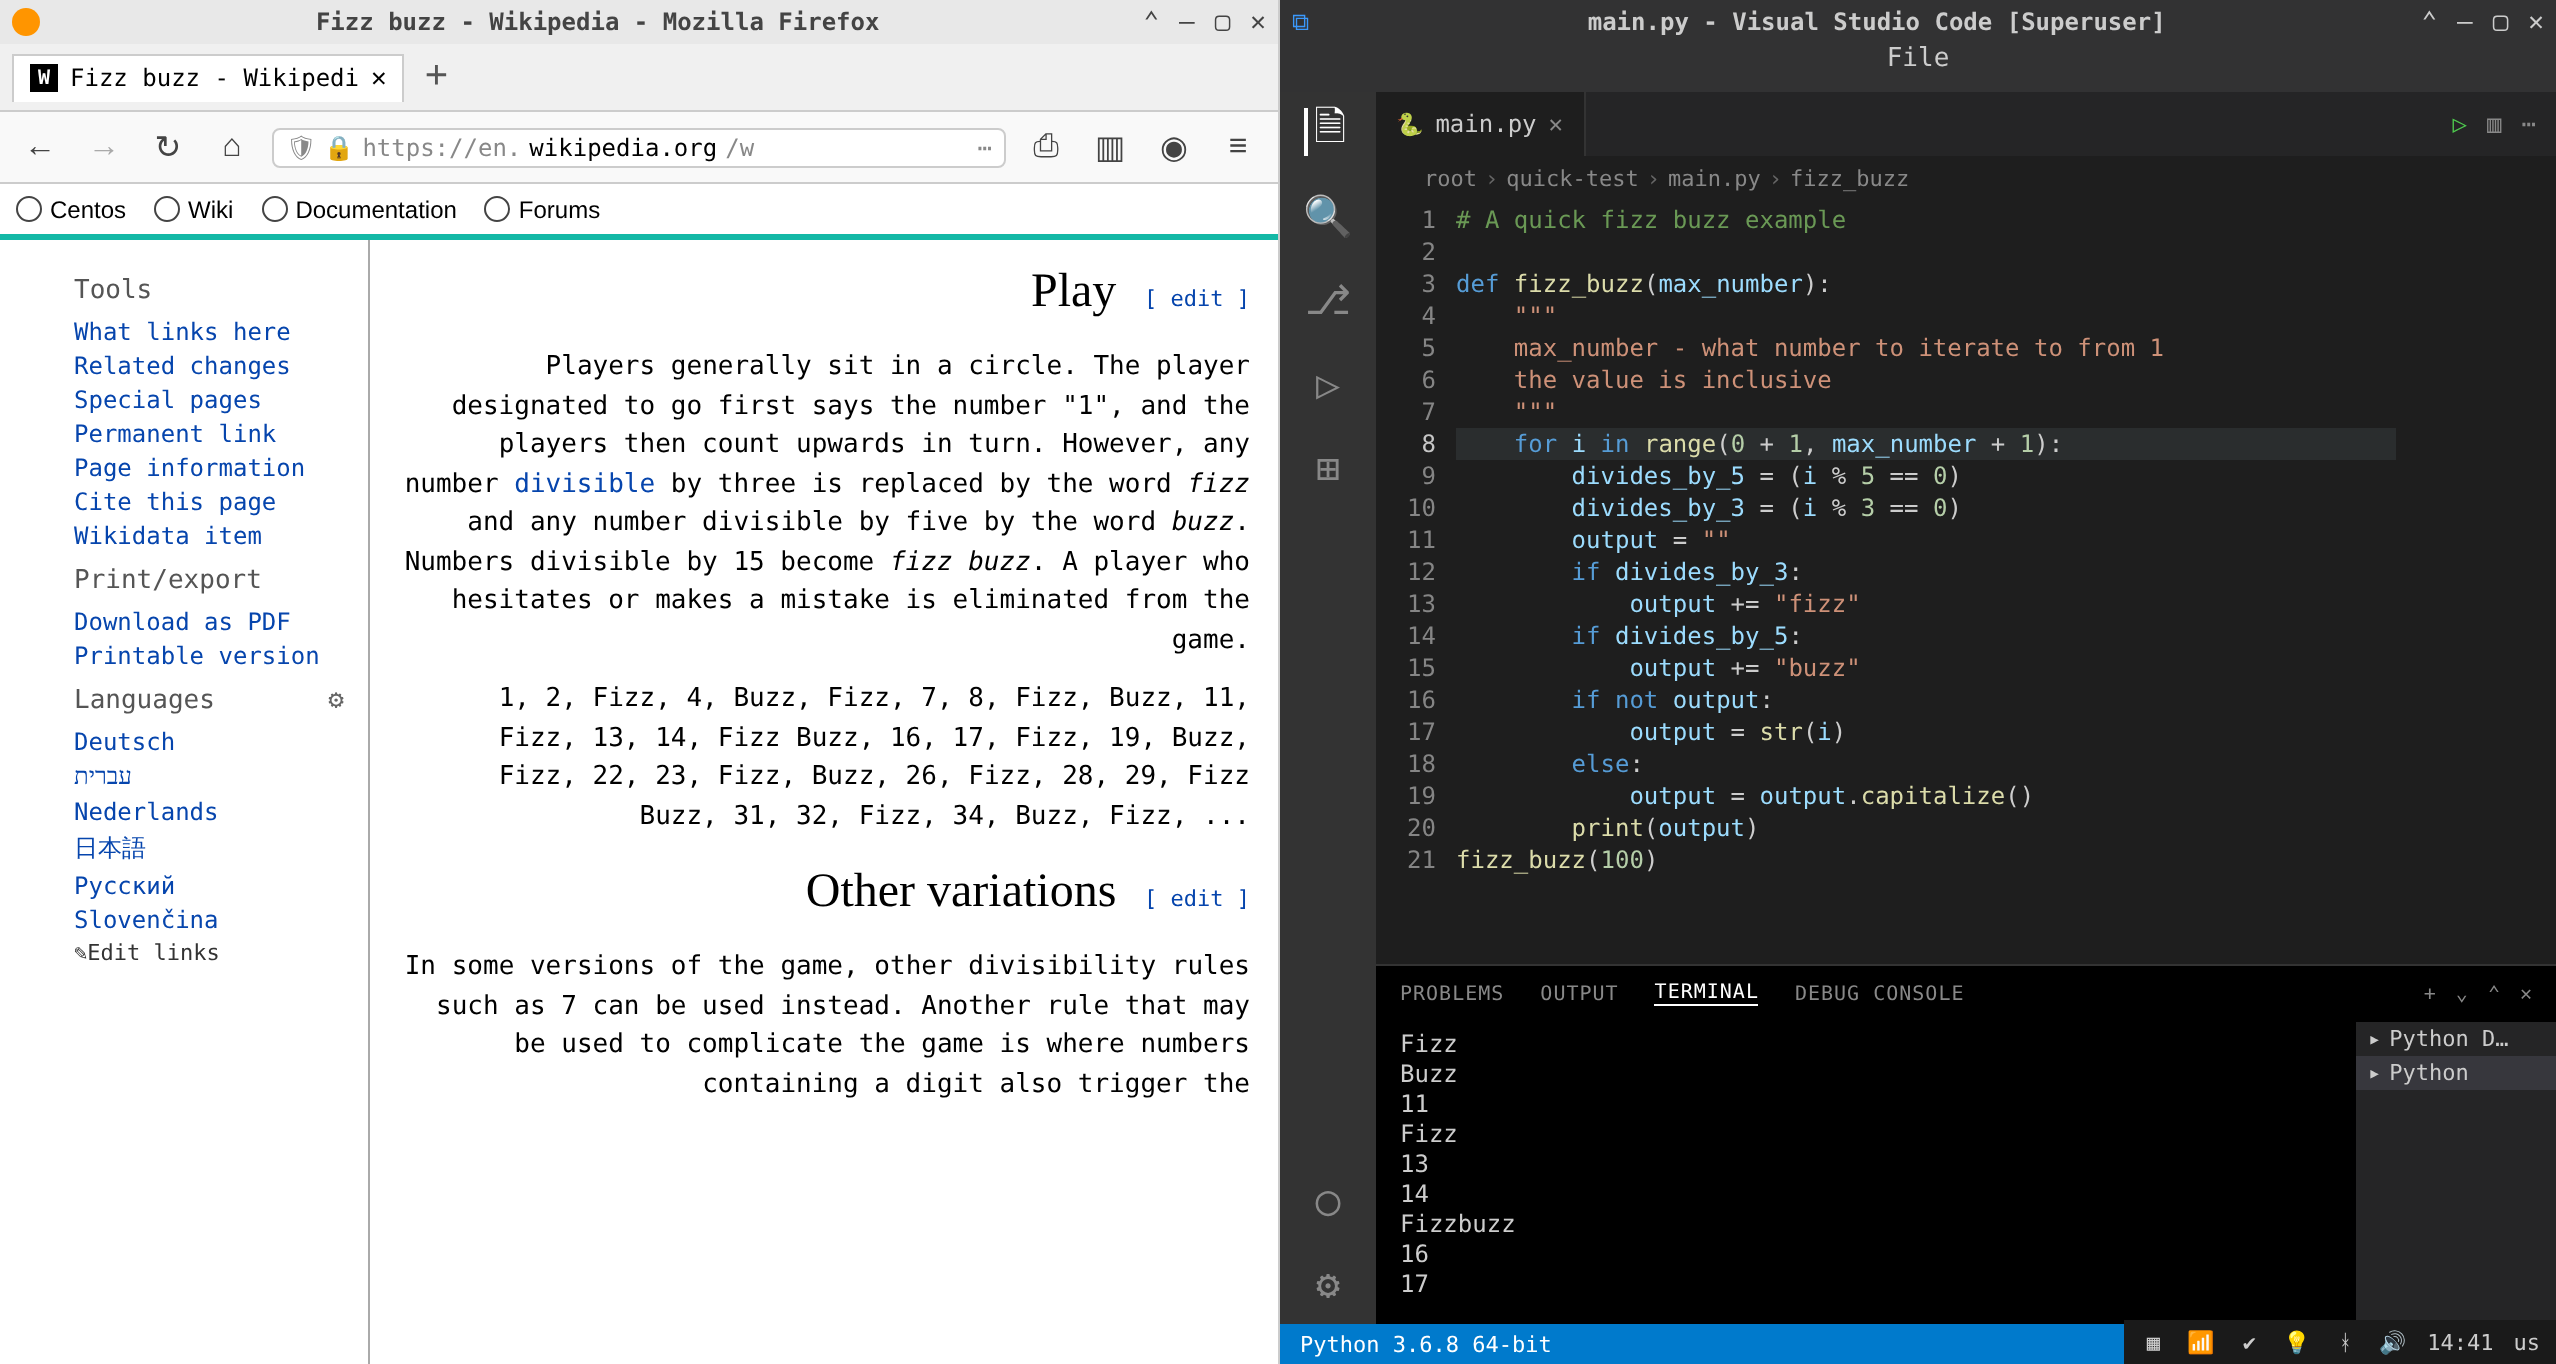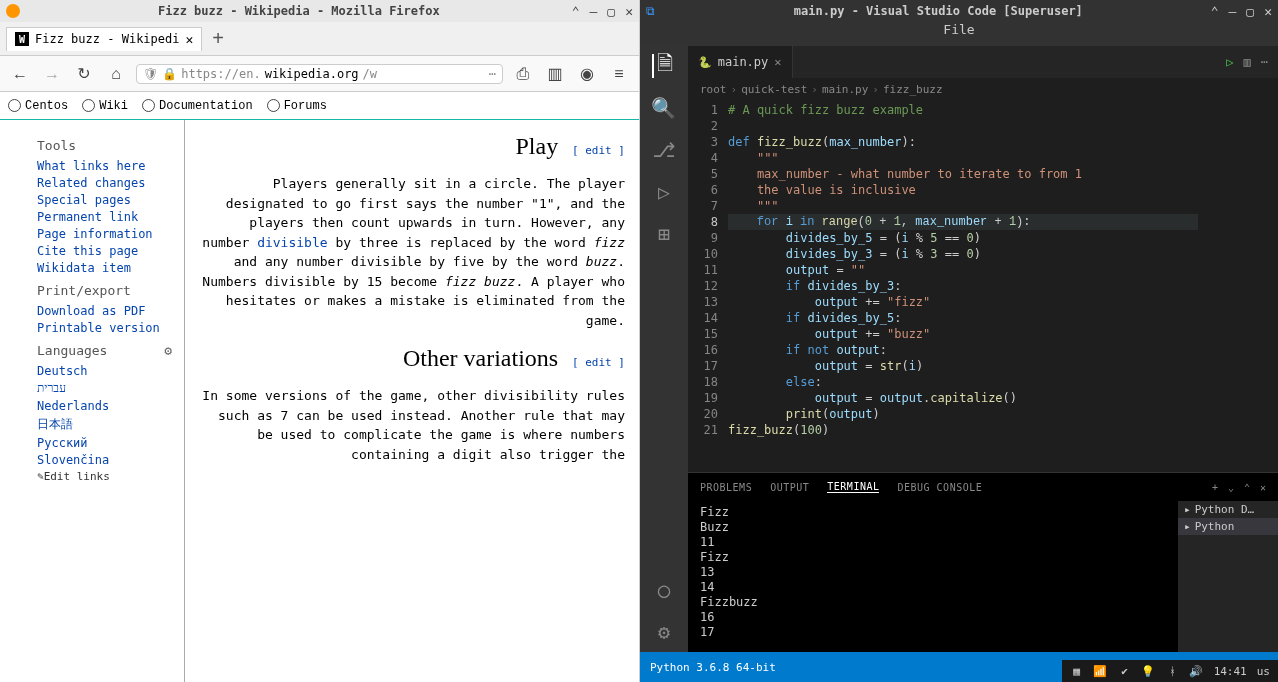--- a/index.html
+++ b/index.html
@@ -11,21 +11,21 @@
 .ff-win-ctrl { display: flex; gap: 10px; font-size: 13px; }
 .ff-tabs { height: 34px; background: #f0f0f0; display: flex; align-items: center; padding: 0 6px; border-bottom: 1px solid #ccc; }
 .ff-tab { display: flex; align-items: center; background: #fff; border: 1px solid #ccc; border-bottom: none; padding: 4px 8px; font-size: 12px; font-family: monospace; gap: 6px; }
 .ff-tab-icon { width: 14px; height: 14px; background: #000; color: #fff; display: flex; align-items: center; justify-content: center; font-size: 10px; font-weight: bold; }
 .ff-tab-close { font-size: 13px; cursor: pointer; }
 .ff-newtab { font-size: 20px; margin-left: 10px; cursor: pointer; color: #555; }
 .ff-toolbar { height: 36px; display: flex; align-items: center; padding: 0 8px; gap: 8px; border-bottom: 1px solid #ccc; background: #f9f9f9; }
 .ff-nav-btn { width: 24px; height: 24px; display: flex; align-items: center; justify-content: center; cursor: pointer; font-size: 16px; color: #444; }
 .ff-url { flex: 1; display: flex; align-items: center; border: 1px solid #ccc; border-radius: 4px; padding: 2px 6px; font-size: 12px; font-family: monospace; background: #fff; color: #888; gap: 4px; }
 .ff-url-domain { color: #000; }
-.ff-bookmarks { height: 28px; display: flex; align-items: center; padding: 0 8px; gap: 14px; border-bottom: 1px solid #14b8a6; font-size: 12px; font-family: Liberation Mono, monospace; }
+.ff-bookmarks { height: 28px; display: flex; align-items: center; padding: 0 8px; gap: 14px; border-bottom: 3px solid #14b8a6; font-size: 12px; font-family: Liberation Sans, sans-serif; }
 .ff-bm-item { display: flex; align-items: center; gap: 4px; cursor: pointer; }
 .ff-bm-icon { width: 13px; height: 13px; border: 1px solid #444; border-radius: 50%; }
 .ff-content { flex: 1; display: flex; overflow: hidden; font-family: monospace; }
 .wp-sidebar { width: 160px; padding: 10px 12px; font-size: 12px; border-right: 1px solid #aaa; overflow: hidden; margin-left: 25px; }
 .wp-side-hdr { color: #555; font-size: 13px; margin: 8px 0 6px; }
 .wp-side-link { color: #0645ad; margin: 3px 0; cursor: pointer; display: block; }
 .wp-lang-hdr { display: flex; align-items: center; justify-content: space-between; }
 .wp-lang-gear { color: #666; }
 .wp-edit-links { color: #333; font-size: 11px; }
 .wp-article { flex: 1; padding: 8px 14px; overflow: hidden; font-size: 13px; line-height: 1.5; text-align: right; }
@@ -47,45 +47,45 @@
 .vs-act-icon { width: 24px; height: 24px; color: #888; cursor: pointer; font-size: 20px; display: flex; align-items: center; justify-content: center; }
 .vs-act-icon.active { color: #fff; border-left: 2px solid #fff; }
 .vs-act-spacer { flex: 1; }
 .vs-main { flex: 1; display: flex; flex-direction: column; overflow: hidden; }
 .vs-tabs { height: 32px; background: #252526; display: flex; align-items: center; }
 .vs-tab { height: 100%; background: #1e1e1e; display: flex; align-items: center; padding: 0 10px; gap: 6px; border-right: 1px solid #333; }
 .vs-tab-icon { color: #3b99fc; font-size: 11px; }
 .vs-tab-close { color: #888; cursor: pointer; }
 .vs-tab-actions { margin-left: auto; display: flex; gap: 10px; padding: 0 10px; color: #888; }
 .vs-play { color: #4ec94e; }
-.vs-breadcrumb { height: 22px; background: #1e1e1e; display: flex; align-items: center; padding: 0 12px; gap: 4px; font-size: 11px; color: #888; }
+.vs-breadcrumb { height: 22px; background: #1e1e1e; display: flex; align-items: center; padding: 0 24px; gap: 4px; font-size: 11px; color: #888; }
 .vs-bc-sep { color: #666; }
 .vs-editor { flex: 1; display: flex; background: #1e1e1e; position: relative; overflow: hidden; }
 .vs-gutter { width: 40px; text-align: right; padding: 2px 10px 2px 0; color: #858585; font-size: 12px; line-height: 16px; }
 .vs-gutter .hl { color: #c6c6c6; }
 .vs-code { flex: 1; padding: 2px 0; font-size: 12px; line-height: 16px; white-space: pre; }
-.vs-code .line.hl { background: #2a2d2e; font-family: Liberation Mono, monospace; }
+.vs-code .line.hl { background: #2a2d2e; }
 .c-comment { color: #6a9955; }
 .c-kw { color: #569cd6; }
 .c-str { color: #ce9178; }
 .c-fn { color: #dcdcaa; }
 .c-var { color: #9cdcfe; }
 .c-num { color: #b5cea8; }
 .vs-minimap { width: 80px; background: #1e1e1e; opacity: 0.4; }
 .vs-panel { height: 180px; background: #000000; border-top: 1px solid #333; display: flex; flex-direction: column; }
 .vs-panel-tabs { height: 28px; display: flex; align-items: center; padding: 0 12px; gap: 18px; font-size: 10px; color: #888; }
 .vs-panel-tab { cursor: pointer; letter-spacing: 0.5px; }
 .vs-panel-tab.active { color: #fff; border-bottom: 1px solid #fff; }
 .vs-panel-actions { margin-left: auto; display: flex; gap: 10px; align-items: center; }
 .vs-panel-body { flex: 1; display: flex; overflow: hidden; }
 .vs-terminal { flex: 1; padding: 4px 12px; font-size: 12px; line-height: 15px; color: #ccc; }
 .vs-term-side { width: 100px; background: #252526; font-size: 11px; }
 .vs-term-side-item { padding: 2px 6px; display: flex; gap: 4px; align-items: center; }
 .vs-term-side-item.active { background: #37373d; }
-.vs-status { height: 30px; background: #007acc; display: flex; align-items: center; padding: 0 10px; gap: 14px; font-size: 11px; color: #fff; }
+.vs-status { height: 20px; background: #007acc; display: flex; align-items: center; padding: 0 10px; gap: 14px; font-size: 11px; color: #fff; }
 .vs-status-right { margin-left: auto; display: flex; gap: 12px; }
 .taskbar { position: absolute; bottom: 0; right: 0; height: 22px; background: #1a1a1a; display: flex; align-items: center; padding: 0 8px; gap: 10px; color: #ccc; font-size: 11px; font-family: monospace; }
 .tb-icon { width: 14px; height: 14px; display: flex; align-items: center; justify-content: center; }
 </style>
 </head>
 <body>
 
 <div class="firefox">
   <div class="ff-titlebar">
     <div class="ff-title-icon"></div>
@@ -173,20 +173,21 @@
       <div class="wp-edit-links">✎<span>Edit links</span></div>
     </div>
     <div class="wp-article">
       <div>
         <span class="wp-h2">Play</span>
         <span class="wp-editlink">[ <span>edit</span> ]</span>
       </div>
       <p class="wp-p">
         <span>Players generally sit in a circle. The player designated to go first says the number "1", and the players then count upwards in turn. However, any number </span><span class="wp-link">divisible</span><span> by three is replaced by the word </span><span class="wp-i">fizz</span><span> and any number divisible by five by the word </span><span class="wp-i">buzz</span><span>. Numbers divisible by 15 become </span><span class="wp-i">fizz buzz</span><span>. A player who hesitates or makes a mistake is eliminated from the game.</span>
       </p>
+      <div class="wp-example">1, 2, Fizz, 4, Buzz, Fizz, 7, 8, Fizz, Buzz, 11, Fizz, 13, 14, Fizz Buzz, 16, 17, Fizz, 19, Buzz, Fizz, 22, 23, Fizz, Buzz, 26, Fizz, 28, 29, Fizz Buzz, 31, 32, Fizz, 34, Buzz, Fizz, ...</div>
       <div>
         <span class="wp-h2">Other variations</span>
         <span class="wp-editlink">[ <span>edit</span> ]</span>
       </div>
       <p class="wp-p">In some versions of the game, other divisibility rules such as 7 can be used instead. Another rule that may be used to complicate the game is where numbers containing a digit also trigger the</p>
     </div>
   </div>
 </div>
 
 <div class="vscode">

